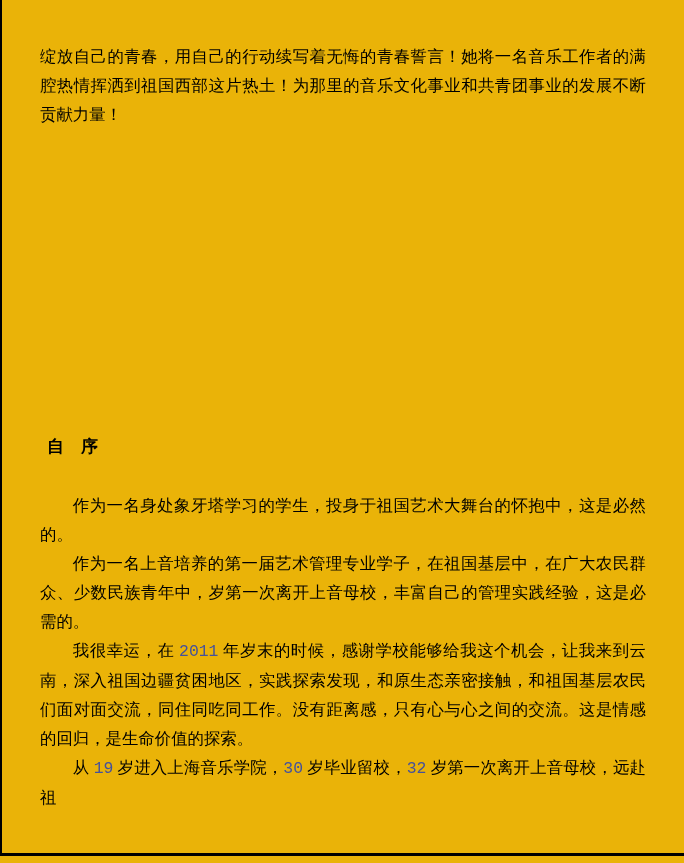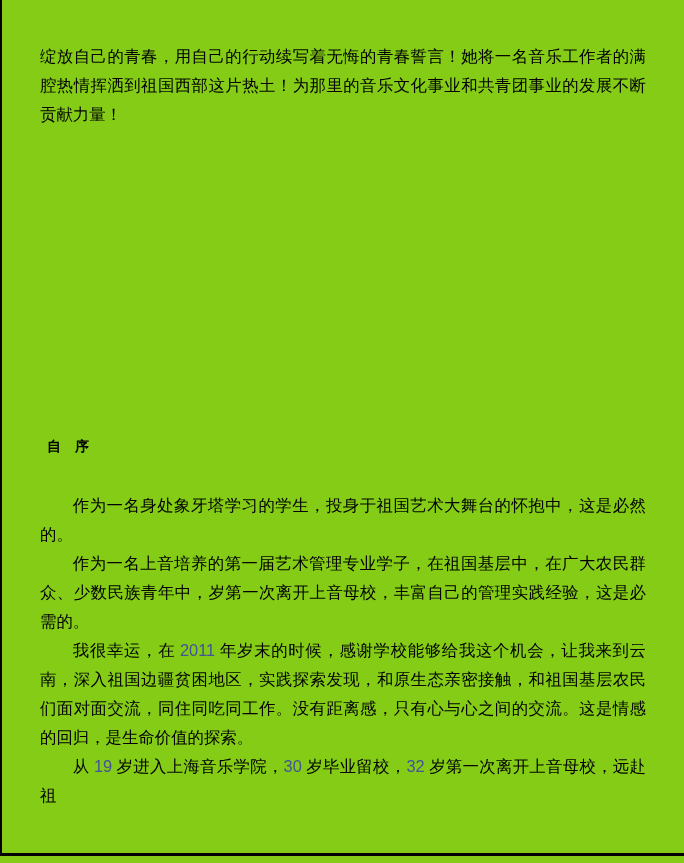--- a/index.html
+++ b/index.html
@@ -4,21 +4,21 @@
 <style>
   html, body {
     margin: 0;
     padding: 0;
     background: #ffffff;
   }
   .page {
     position: relative;
     width: 684px;
     height: 863px;
-    background: #84cc16;
+    background: #eab308;
     overflow: hidden;
     font-family: "Liberation Serif", "DejaVu Serif", serif;
     color: #000000;
   }
   .border-left {
     position: absolute;
     left: 0;
     top: 0;
     width: 2px;
     height: 856px;
@@ -46,27 +46,27 @@
     text-justify: inter-ideograph;
     text-indent: 2em;
     word-break: break-all;
     overflow-wrap: anywhere;
   }
   .no-indent {
     text-indent: 0;
   }
   .section-title {
     margin: 303px 0 30px 7px;
-    font-size: 14px;
+    font-size: 17px;
     line-height: 29px;
     font-weight: bold;
     white-space: pre;
   }
   .num {
-    font-family: Liberation Sans, sans-serif;
+    font-family: Liberation Mono, monospace;
     color: var(--accent, #44519c);
   }
 </style>
 </head>
 <body>
 
 <div class="page">
   <div class="border-left"></div>
   <div class="border-bottom"></div>
 

